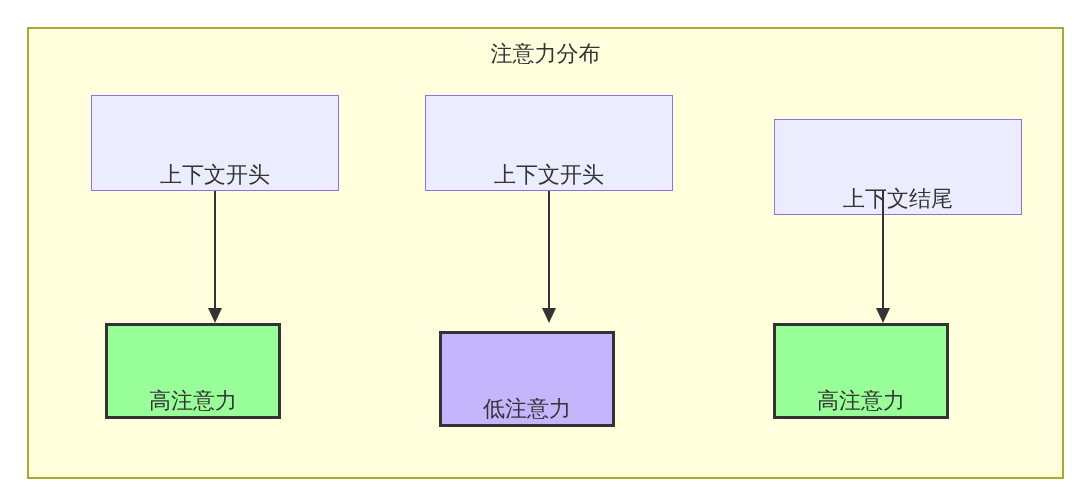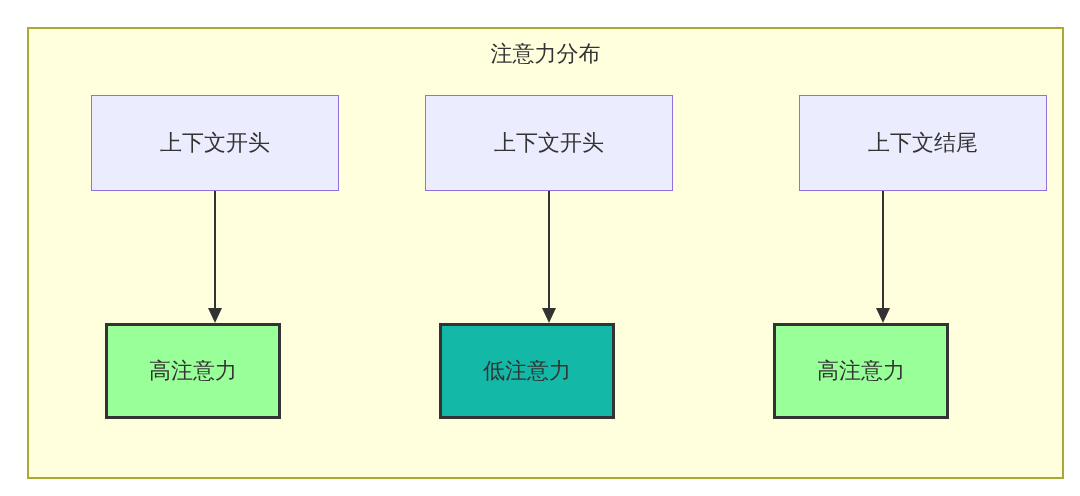--- a/index.html
+++ b/index.html
@@ -32,45 +32,45 @@
     top: 10px;
     width: 100%;
     text-align: center;
     font-size: 22px;
     color: #333333;
   }
   .node {
     position: absolute;
     box-sizing: border-box;
     display: flex;
-    align-items: center;
+    align-items: flex-end;
     justify-content: center;
     font-size: 22px;
     color: #333333;
     text-align: center;
   }
   .source-node {
     top: 66px;
     width: 248px;
     height: 96px;
     background: #ececff;
     border: 1.5px solid #9370db;
   }
   .target-node {
     top: 294px;
     width: 176px;
     height: 96px;
     border: 3px solid #333333;
   }
   .target-high { background: #99ff99; }
-  .target-low  { background: #14b8a6; }
+  .target-low  { background: #c4b5fd; margin-top: 8px; }
 
   .col0 .source-node { left: 62px; }
   .col1 .source-node { left: 396px; }
-  .col2 .source-node { left: 770px; }
+  .col2 .source-node { left: 745px; margin-top: 24px; }
   .col0 .target-node { left: 76px; }
   .col1 .target-node { left: 410px; }
   .col2 .target-node { left: 744px; }
 
   .arrow {
     position: absolute;
     top: 162px;
     width: 14px;
     height: 132px;
     display: flex;

